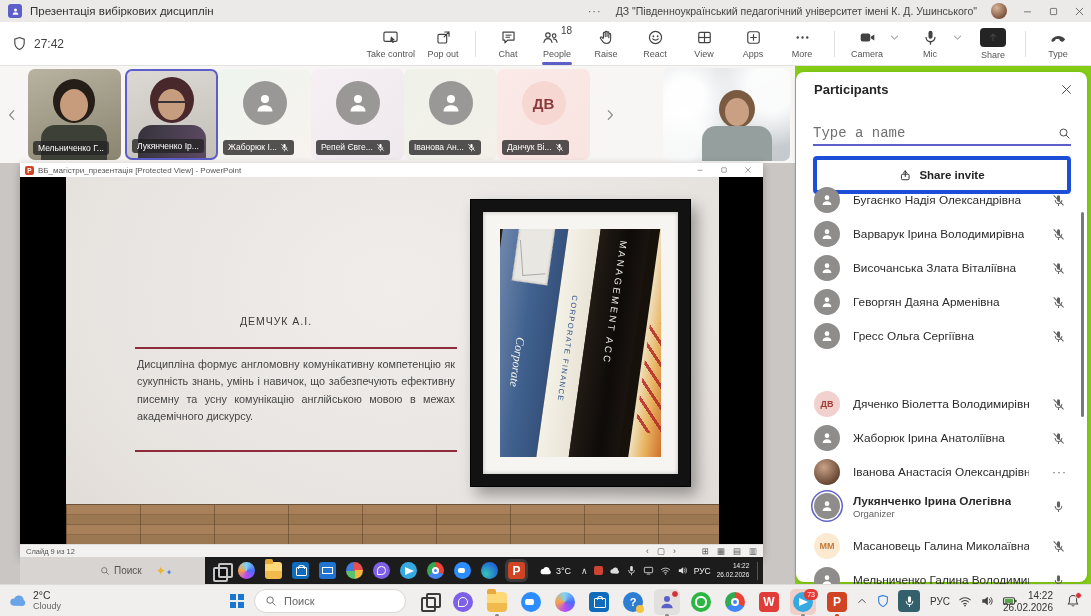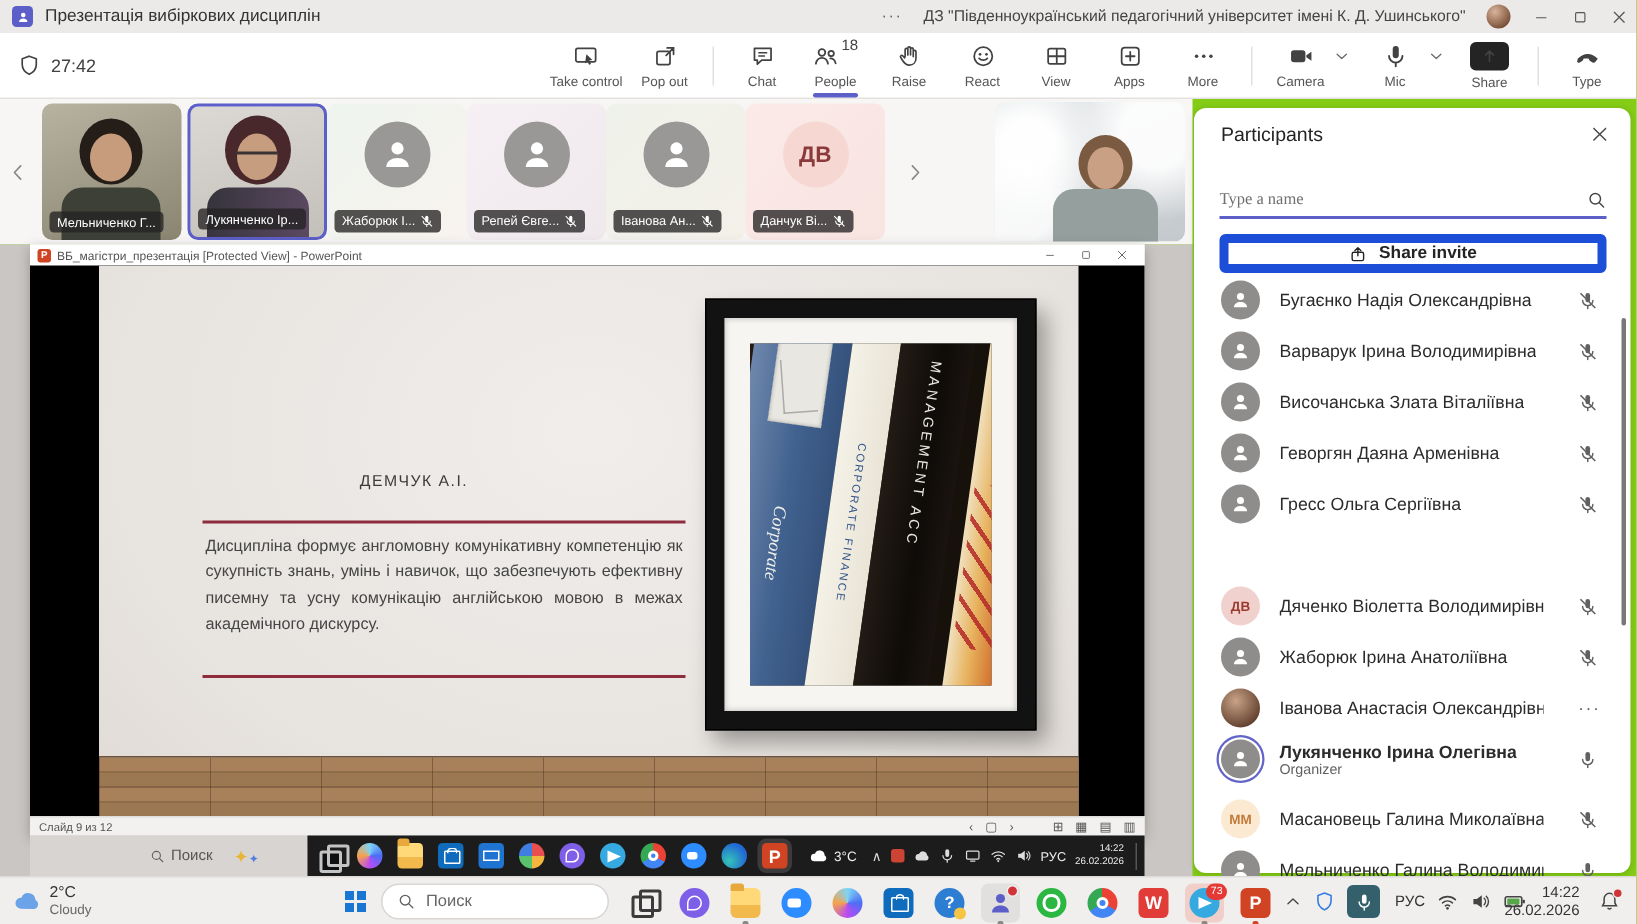--- a/index.html
+++ b/index.html
@@ -76,27 +76,27 @@
 .sic{width:17px;height:17px;border-radius:50%;margin-right:10px;flex:0 0 auto;position:relative}
 .sic.sq{border-radius:3px}
 .s-weather{display:flex;align-items:center;gap:4px;color:#eee;font-size:9px;margin:0 8px 0 4px}
 .s-tray{display:flex;align-items:center;gap:6px;color:#ddd;margin-left:2px}
 .s-lang{color:#eee;font-size:8.5px;margin:0 6px}
 .s-clock{color:#eee;font-size:6.5px;line-height:1.25;text-align:right;margin-right:6px}
 .s-desk{width:2px;height:18px;border-left:1px solid #555;margin-left:2px}
 
 #panel{position:absolute;left:796px;top:72px;width:291px;height:510px;background:#fff;border-radius:8px;box-shadow:0 1px 4px rgba(0,0,0,.14)}
 #panel header{position:absolute;left:18px;top:10px;right:14px;display:flex;align-items:center}
-#panel header .ttl{font-size:13px;font-weight:normal;color:#242424}
+#panel header .ttl{font-size:13px;font-weight:bold;color:#242424}
 #pclose{margin-left:auto;color:#484644;cursor:pointer}
 #psearch{position:absolute;left:17px;top:50px;width:258px;height:24px;border-bottom:2px solid #5b5fc7;display:flex;align-items:center}
-#psearch input{border:0;outline:0;flex:1;font-size:11px;color:#242424;font-family:Liberation Serif, serif;background:transparent}
+#psearch input{border:0;outline:0;flex:1;font-size:14px;color:#242424;font-family:Liberation Mono, monospace;background:transparent}
 #psearch input::placeholder{color:#707070}
 #psearch svg{color:#484644}
-#pshare{position:absolute;left:17px;top:84px;width:258px;height:26px;border:6px solid #1d4ed8;border-radius:4px;background:#fff;display:flex;align-items:center;justify-content:center;gap:7px;font-size:11.5px;font-weight:bold;color:#242424;cursor:pointer}
+#pshare{position:absolute;left:17px;top:84px;width:258px;height:38px;border:4px solid #1d4ed8;border-radius:4px;background:#fff;display:flex;align-items:center;justify-content:center;gap:7px;font-size:11.5px;font-weight:bold;color:#242424;cursor:pointer}
 .prow{position:absolute;left:0;width:291px;height:32px;display:flex;align-items:center;padding-left:18px;cursor:pointer}
 .pav{width:26px;height:26px;border-radius:50%;background:#8f8d8b;display:flex;align-items:center;justify-content:center;flex:0 0 auto}
 .pav.dv{background:#f1d1cd;color:#9c3b32;font-size:9px;font-weight:bold}
 .pav.mm{background:#fbe9d2;color:#c07a3a;font-size:9px;font-weight:bold}
 .pav.photo{background:radial-gradient(circle at 38% 32%,#c9a287,#5f3e2c 78%)}
 .pav.ring{box-shadow:0 0 0 1.5px #fff,0 0 0 3px #6264c7}
 .pname{margin-left:13px;font-size:11.8px;color:#2b2b2b;white-space:nowrap;overflow:hidden;max-width:176px}
 .pname.bold{font-weight:bold}
 .psub{font-size:9.5px;color:#616161;margin-left:13px}
 .pmic{position:absolute;right:22px;color:#616161}

